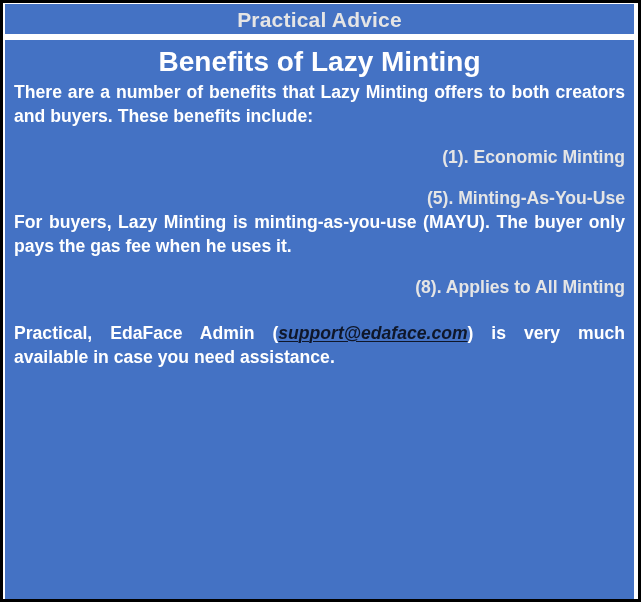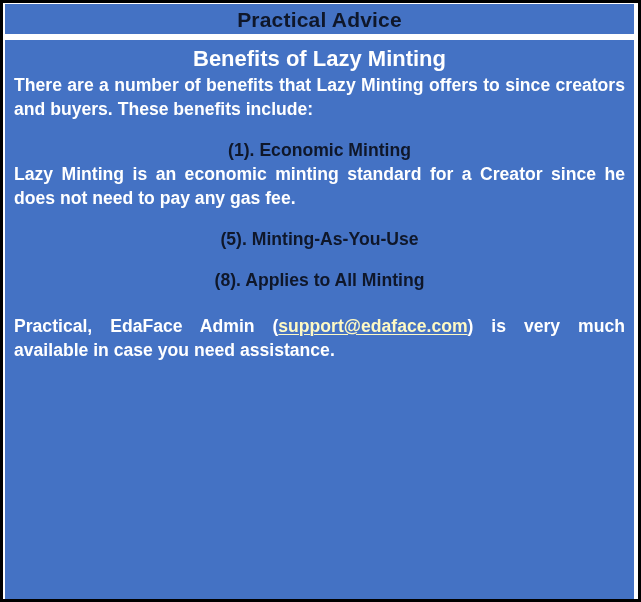--- a/index.html
+++ b/index.html
@@ -33,21 +33,21 @@
     left: 2px;
     top: 1px;
     width: 629px;
     height: 30px;
     background: #4472C4;
     display: flex;
     align-items: center;
     justify-content: center;
   }
   .banner-top .txt {
-    color: #0f172a;
+    color: #e5e5e5;
     font-weight: bold;
     font-size: 21px;
     line-height: 1;
     letter-spacing: 0.2px;
     white-space: nowrap;
   }
 
   
   .card {
     position: absolute;
@@ -57,84 +57,85 @@
     height: 559px;
     background: #4472C4;
     box-sizing: border-box;
     padding: 6px 9px 8px 9px;
     overflow: hidden;
   }
 
   .card-title {
     color: #ffffff;
     font-weight: bold;
-    font-size: 22px;
+    font-size: 28px;
     line-height: 1.15;
     text-align: center;
     margin: 0 0 3px 0;
     white-space: nowrap;
   }
 
   .para {
     color: #ffffff;
     font-weight: bold;
     font-size: 17.6px;
     line-height: 1.36;
     text-align: justify;
     text-justify: inter-word;
     margin: 0;
     padding: 0;
     hyphens: none;
   }
 
   .heading {
-    color: #0f172a;
+    color: #e5e5e5;
     font-weight: bold;
     font-size: 17.6px;
     line-height: 1.36;
-    text-align: center;
+    text-align: right;
     margin: 0;
     padding: 0;
     white-space: nowrap;
   }
 
   .gap-lg { height: 17px; }
   .gap-xl { height: 22px; }
 
   .maillink {
-    color: #fef9c3;
+    color: #0f172a;
     text-decoration: underline;
     text-decoration-thickness: 1px;
     text-underline-offset: 2px;
     font-weight: bold;
+    font-style: italic;
   }
 </style>
 </head>
 <body>
 
 <div id="slide">
 
   <div class="banner-top">
     <span class="txt">Practical Advice</span>
   </div>
 
   <div class="card">
 
     <div class="card-title">Benefits of Lazy Minting</div>
 
-    <p class="para">There are a number of benefits that Lazy Minting offers to since creators and buyers. These benefits include:</p>
+    <p class="para">There are a number of benefits that Lazy Minting offers to both creators and buyers. These benefits include:</p>
 
     <div class="gap-lg"></div>
 
     <div class="heading">(1). Economic Minting</div>
-    <p class="para">Lazy Minting is an economic minting standard for a Creator since he does not need to pay any gas fee.</p>
 
     <div class="gap-lg"></div>
 
     <div class="heading">(5). Minting-As-You-Use</div>
+    <p class="para">For buyers, Lazy Minting is minting-as-you-use (MAYU). The buyer only pays the gas fee when he uses it.</p>
 
     <div class="gap-lg"></div>
 
     <div class="heading">(8). Applies to All Minting</div>
 
     <div class="gap-xl"></div>
 
     <p class="para"><span>Practical, EdaFace Admin (</span><a class="maillink" href="#">support@edaface.com</a><span>) is very much available in case you need assistance.</span></p>
 
   </div>

